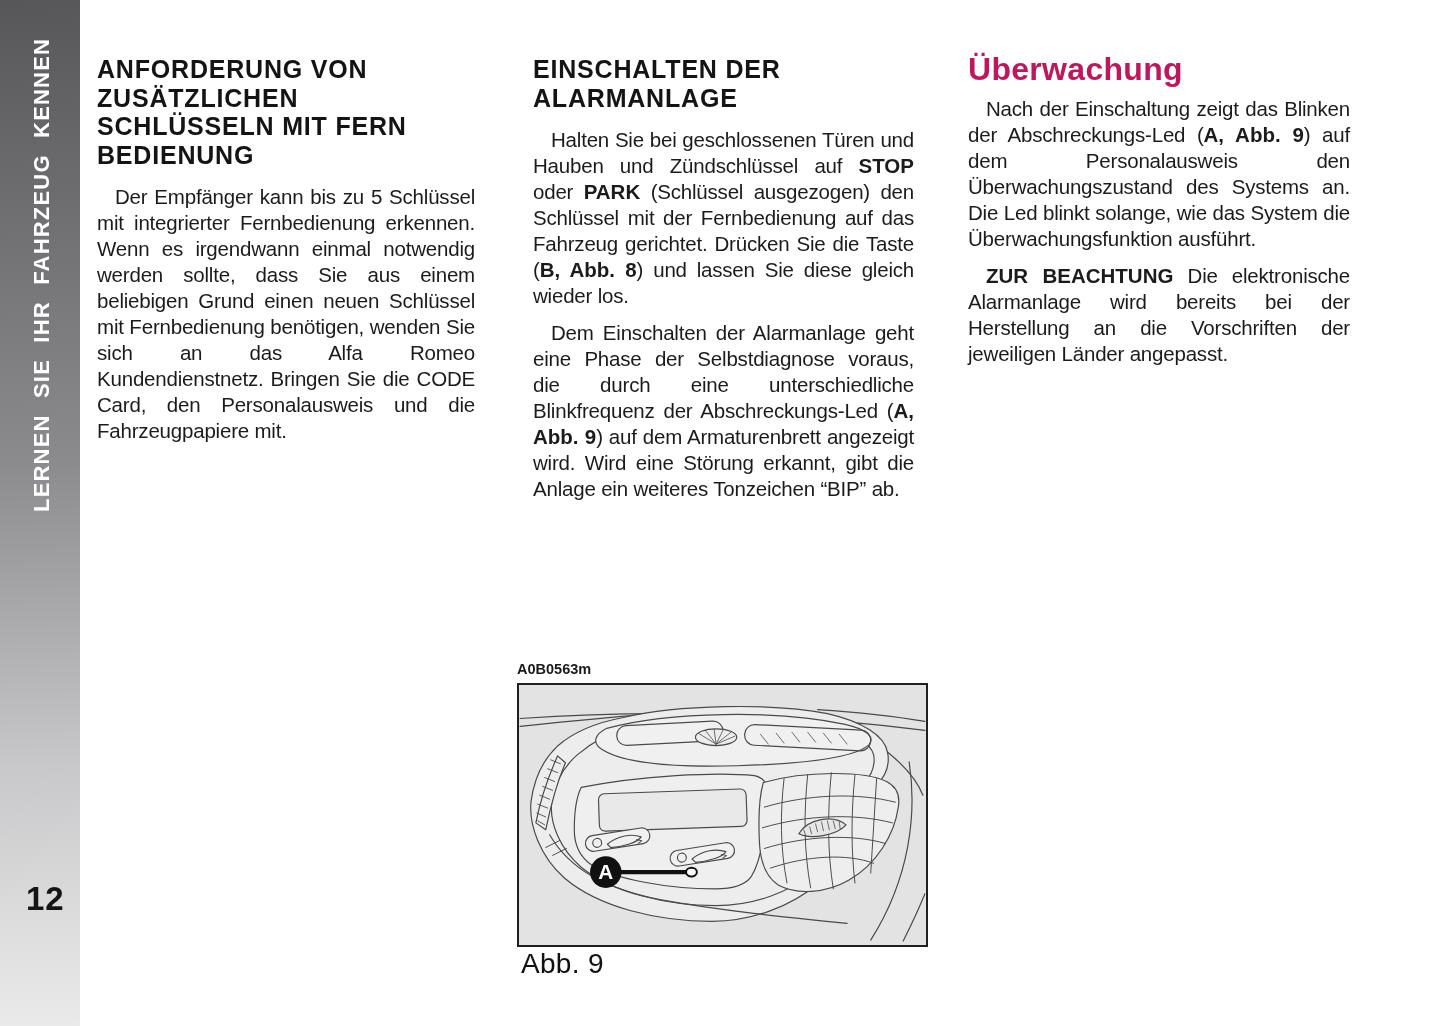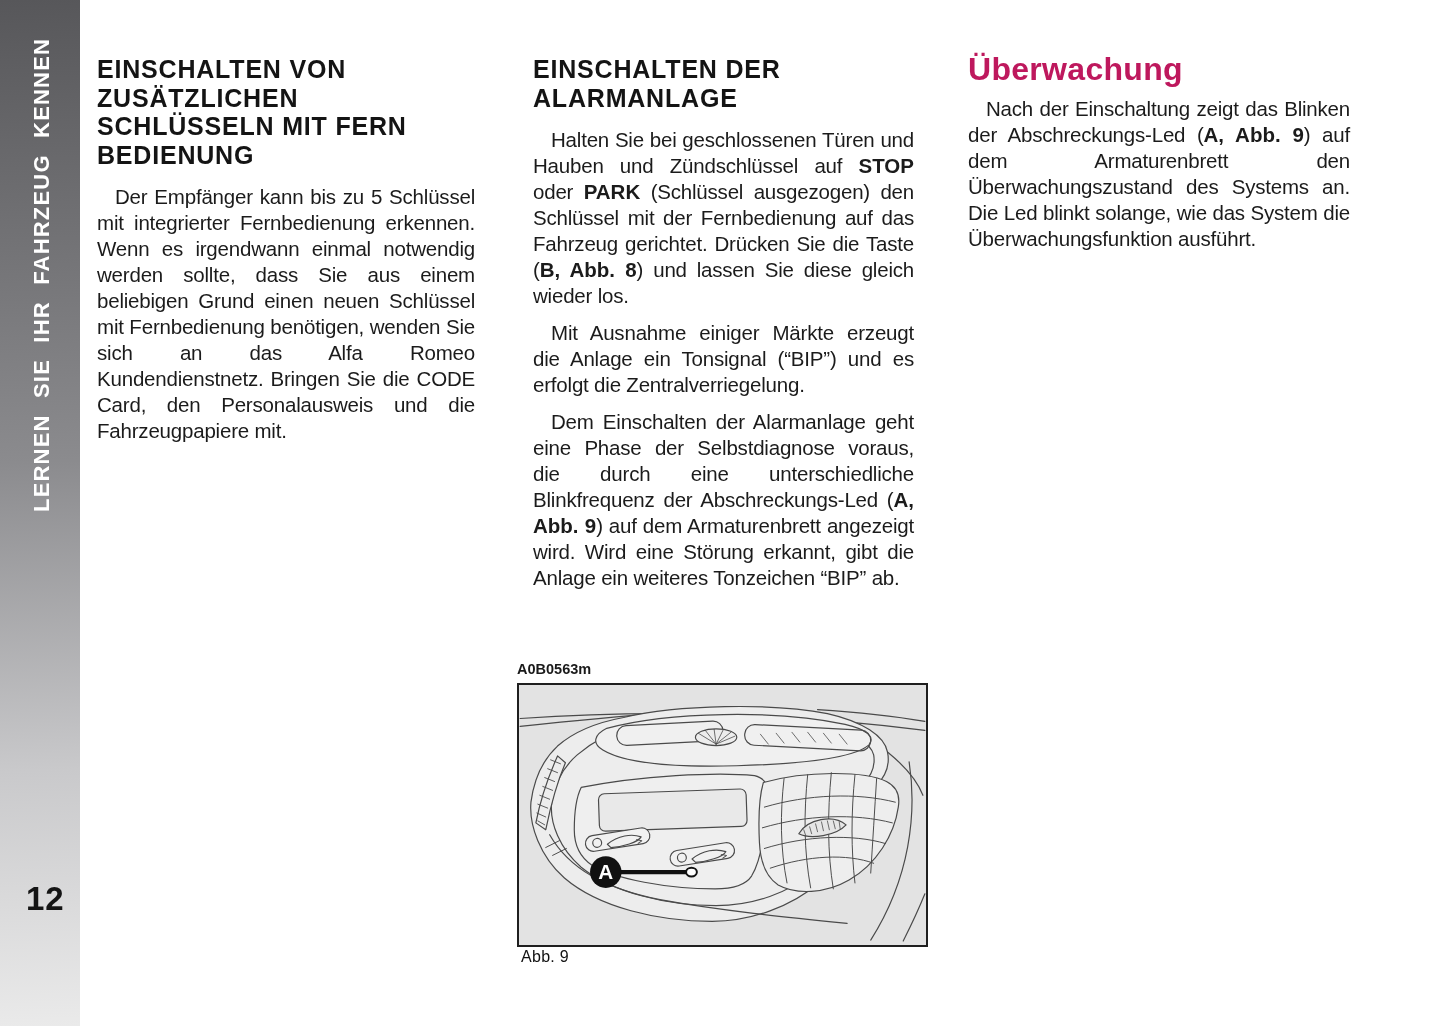--- a/index.html
+++ b/index.html
@@ -49,46 +49,46 @@
     position:absolute; left:517px; top:661px; width:411px;
     font-size:14.5px; font-weight:bold; color:#1a1a1a;
   }
   .figure-frame {
     position:absolute; left:517px; top:683px; width:411px; height:264px;
     background:#e3e3e3; border:2px solid #1f1f1f;
   }
   .figure-frame svg { display:block; width:100%; height:100%; }
   .figure-caption {
     position:absolute; left:521px; top:948px;
-    font-size:16px; color:#111111; letter-spacing:0.3px;
+    font-size:28px; color:#111111; letter-spacing:0.3px;
   }
 </style>
 </head>
 <body>
 
 <div class="sidebar">
   <div class="sidebar-label">LERNEN SIE IHR FAHRZEUG KENNEN</div>
 </div>
 <div class="page-number">12</div>
 
 <div class="col col1">
-  <h2 class="caps">EINSCHALTEN VON ZUSÄTZLICHEN SCHLÜSSELN MIT FERN BEDIENUNG</h2>
+  <h2 class="caps">ANFORDERUNG VON ZUSÄTZLICHEN SCHLÜSSELN MIT FERN BEDIENUNG</h2>
   <p><span>Der Empfänger kann bis zu 5 Schlüssel mit integrierter Fernbedienung erkennen. Wenn es irgendwann einmal notwendig werden sollte, dass Sie aus einem beliebigen Grund einen neuen Schlüssel mit Fernbedienung benötigen, wenden Sie sich an das Alfa Romeo Kundendienstnetz. Bringen Sie die CODE Card, den Personalausweis und die Fahrzeugpapiere mit.</span></p>
 </div>
 
 <div class="col col2">
   <h2 class="caps">EINSCHALTEN DER ALARMANLAGE</h2>
   <p><span>Halten Sie bei geschlossenen Türen und Hauben und Zündschlüssel auf </span><b>STOP</b><span> oder </span><b>PARK</b><span> (Schlüssel ausgezogen) den Schlüssel mit der Fernbedienung auf das Fahrzeug gerichtet. Drücken Sie die Taste (</span><b>B, Abb. 8</b><span>) und lassen Sie diese gleich wieder los.</span></p>
-  <p><span>Mit Ausnahme einiger Märkte erzeugt die Anlage ein Tonsignal (“BIP”) und es erfolgt die Zentralverriegelung.</span></p>
   <p><span>Dem Einschalten der Alarmanlage geht eine Phase der Selbstdiagnose voraus, die durch eine unterschiedliche Blinkfrequenz der Abschreckungs-Led (</span><b>A, Abb. 9</b><span>) auf dem Armaturenbrett angezeigt wird. Wird eine Störung erkannt, gibt die Anlage ein weiteres Tonzeichen “BIP” ab.</span></p>
 </div>
 
 <div class="col col3">
   <h2 class="mixed">Überwachung</h2>
-  <p><span>Nach der Einschaltung zeigt das Blinken der Abschreckungs-Led (</span><b>A, Abb. 9</b><span>) auf dem Armaturenbrett den Überwachungszustand des Systems an. Die Led blinkt solange, wie das System die Überwachungsfunktion ausführt.</span></p>
+  <p><span>Nach der Einschaltung zeigt das Blinken der Abschreckungs-Led (</span><b>A, Abb. 9</b><span>) auf dem Personalausweis den Überwachungszustand des Systems an. Die Led blinkt solange, wie das System die Überwachungsfunktion ausführt.</span></p>
+  <p><b>ZUR BEACHTUNG</b><span> Die elektronische Alarmanlage wird bereits bei der Herstellung an die Vorschriften der jeweiligen Länder angepasst.</span></p>
 </div>
 
 <div class="figure-code">A0B0563m</div>
 
 <div class="figure-frame">
   <svg viewBox="0 0 411 264" xmlns="http://www.w3.org/2000/svg">
     <g stroke="#4a4a4a" stroke-width="1.2" fill="none" stroke-linecap="round" stroke-linejoin="round">
 
       <path d="M0,34 Q205,20 411,46"></path>
       <path d="M0,42 Q85,33 148,28"></path>

